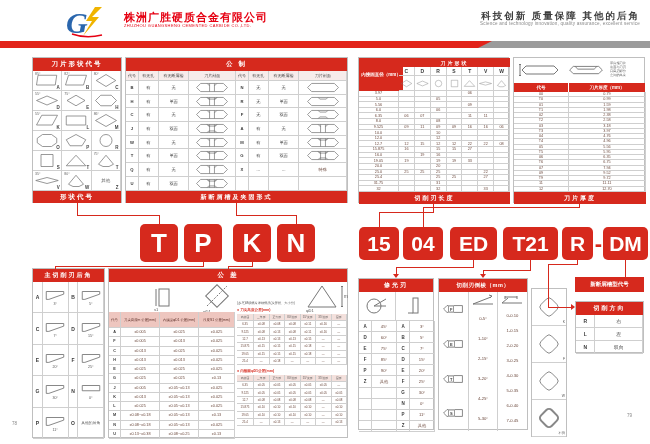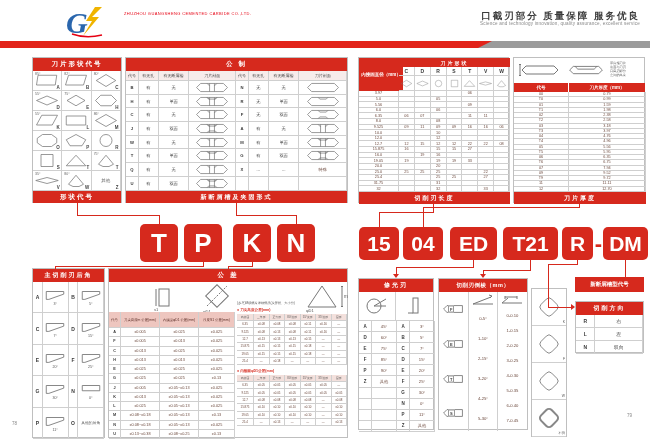--- a/index.html
+++ b/index.html
@@ -38,24 +38,25 @@
 <div class="page">
 
   <div class="abs" style="left:62px;top:6px;width:58px;height:32px;">
     <svg width="58" height="32" viewBox="0 0 58 32">
       <text x="4" y="27" font-size="30" font-weight="bold" font-style="italic" fill="#2a66ad" font-family="Liberation Serif,serif">G</text>
       <path d="M33,1 L24,15 h6 L21,30 L37,11 h-7 L40,1 Z" fill="#f0b400"></path>
       <path d="M10,28 q14,5 30,1" stroke="#e60012" stroke-width="1.4" fill="none"></path>
     </svg>
   </div>
   <div class="abs" style="left:124px;top:11px;">
+    <div class="cn-name">株洲广胜硬质合金有限公司</div>
     <div class="en-name">ZHUZHOU GUANGSHENG CEMENTED CARBIDE CO.,LTD.</div>
   </div>
   <div class="abs" style="left:380px;top:10px;width:260px;">
-    <div class="slogan-cn">口截刃部分  质量保障  服务优良</div>
+    <div class="slogan-cn">科技创新  质量保障  其他的后角</div>
     <div class="slogan-en">Science and technology innovation, quality assurance, excellent service</div>
   </div>
   <div class="abs band-red" style="left:0;top:41px;width:650px;height:7px;"></div>
   <div class="abs band-gray" style="left:478px;top:41px;width:172px;height:7px;"></div>
 
   <div class="abs tbl" style="left:32px;top:57px;width:90px;height:146px;">
     <div class="rbar" style="height:13px;font-size:6.5px;">刀片形状代号</div>
     <div id="shapeGrid" style="display:grid;grid-template-columns:repeat(3,1fr);height:120px;">
         <div class="cellb shape-cell">
           <svg viewBox="0 0 32 20" width="24" height="15" fill="none" stroke="#777" stroke-width="1">

